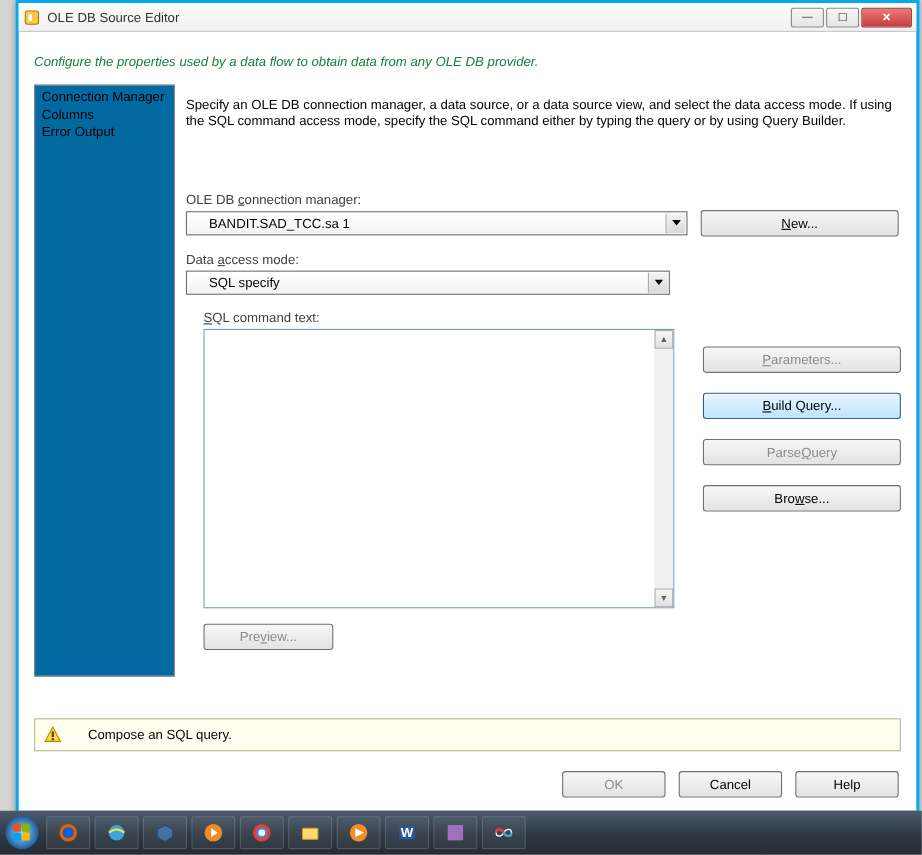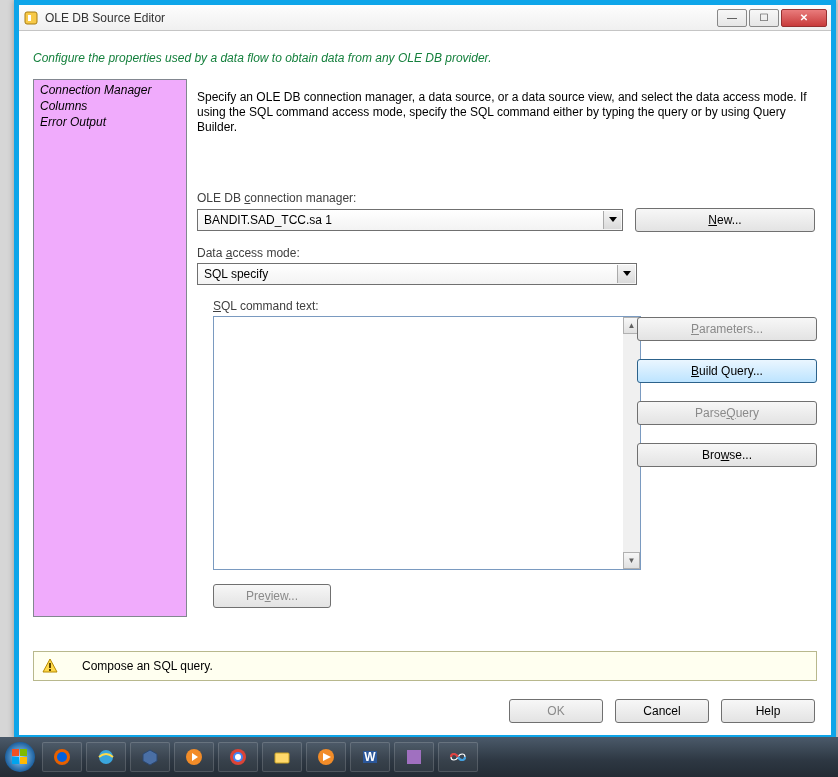--- a/index.html
+++ b/index.html
@@ -1,33 +1,33 @@
 <!DOCTYPE html>
 <html><head>
 <meta charset="utf-8">
 <style>
   * { box-sizing: border-box; font-family: "Segoe UI", Tahoma, sans-serif; font-size: 12px; }
   body { margin: 0; background: #d6d6d6; width: 838px; height: 777px; overflow: hidden; user-select: none; }
-  .window { position: absolute; left: 14px; top: 0; width: 822px; height: 740px; background: #fff; border: 5px solid #0ea5e9; box-shadow: 0 0 6px rgba(0,0,0,0.3); }
+  .window { position: absolute; left: 14px; top: 0; width: 822px; height: 740px; background: #fff; border: 3px solid #0ea5e9; box-shadow: 0 0 6px rgba(0,0,0,0.3); }
   .titlebar { height: 26px; background: linear-gradient(#fdfdfd,#f0f0f0); border-bottom: 1px solid #c5c5c5; display: flex; align-items: center; padding: 0 4px; }
   .titlebar .icon { width: 16px; height: 16px; margin-right: 6px; }
   .titlebar .title { flex: 1; color: #333; }
   .winbtns { display: flex; gap: 2px; }
   .winbtn { width: 30px; height: 18px; border: 1px solid #888; background: linear-gradient(#f7f7f7,#e6e6e6); border-radius: 2px; display:flex; align-items:center; justify-content:center; font-size:10px; color:#333; cursor:pointer; }
   .winbtn.close { width: 46px; background: linear-gradient(#e97c7c,#c83b3b); border-color: #963030; color:#fff; font-weight:bold; }
   .content { position: absolute; top: 26px; left: 0; right: 0; bottom: 0; padding: 12px 14px 48px 14px; }
   .config-text { color: #15803d; margin: 8px 0 14px 0; font-style: italic; }
   .mainarea { display:flex; gap: 10px; height: 538px; }
-  .navpane { width: 154px; border: 1px solid #828790; background: #f0abfc; padding: 2px 0; font-style: italic; }
+  .navpane { width: 128px; border: 1px solid #828790; background: #0369a1; padding: 2px 0; }
   .navitem { padding: 1px 6px; color:#000; cursor:pointer; }
   .rightarea { flex: 1; position: relative; padding-right: 2px; }
   .desc { color:#000; line-height: 1.25; margin-bottom: 56px; margin-top: 11px; }
   .label { color:#404040; margin-bottom: 3px; }
   .row { display:flex; gap: 12px; align-items: center; margin-bottom: 14px; }
-  .select { flex:1; height: 22px; background: linear-gradient(#fff,#f3f3f3); border:1px solid #707070; display:flex; align-items:center; padding: 0 6px; position:relative; cursor:pointer;text-align:center; }
+  .select { flex:1; height: 22px; background: linear-gradient(#fff,#f3f3f3); border:1px solid #707070; display:flex; align-items:center; padding: 0 20px; position:relative; cursor:pointer;text-align:center; }
   .select .arrow { position:absolute; right:1px; top:1px; bottom:1px; width:18px; background: linear-gradient(#f4f4f4,#dadada); border-left:1px solid #aaa; display:flex; align-items:center; justify-content:center; }
   .btn { width: 180px; height: 24px; background: linear-gradient(#f7f7f7,#e3e3e3); border:1px solid #707070; border-radius:3px; display:flex; align-items:center; justify-content:center; cursor:pointer; color:#000; }
   .btn.disabled { color:#8a8a8a; cursor:default; }
   .btn.highlight { background: linear-gradient(#eaf6ff,#bde4ff); border-color:#2c628b; }
   .btn.small { width:118px; }
   .sidebtns { position:absolute; right:0; top:238px; width:180px; display:flex; flex-direction:column; gap:18px; }
   .sqlbox { margin-left:16px; }
   .textarea { width:428px; height:254px; border:1px solid #7a9ac0; background:#fff; position:relative; }
   .scrollbar { position:absolute; right:0; top:0; bottom:0; width:17px; background:#f0f0f0; }
   .sarrow { height:17px; background:linear-gradient(#f7f7f7,#e0e0e0); border:1px solid #b0b0b0; display:flex; align-items:center; justify-content:center; font-size:8px; color:#606060; }

